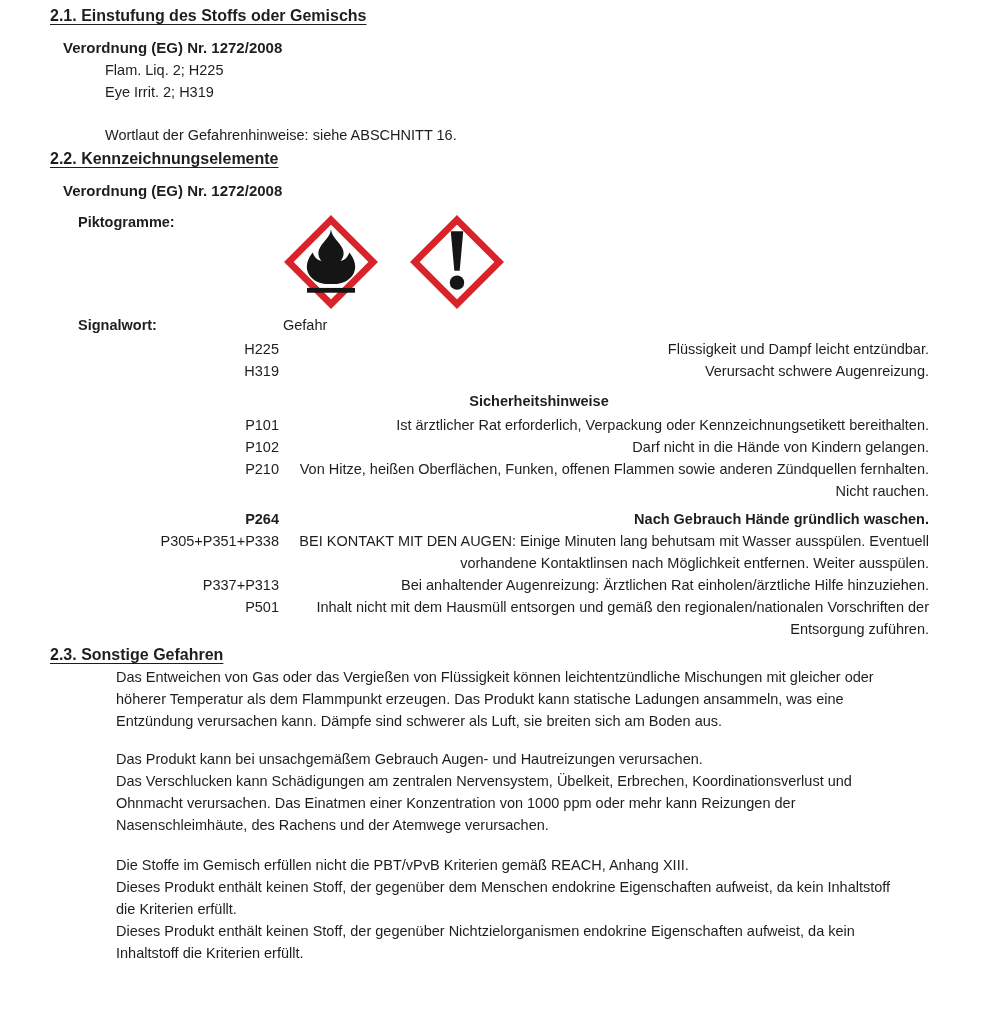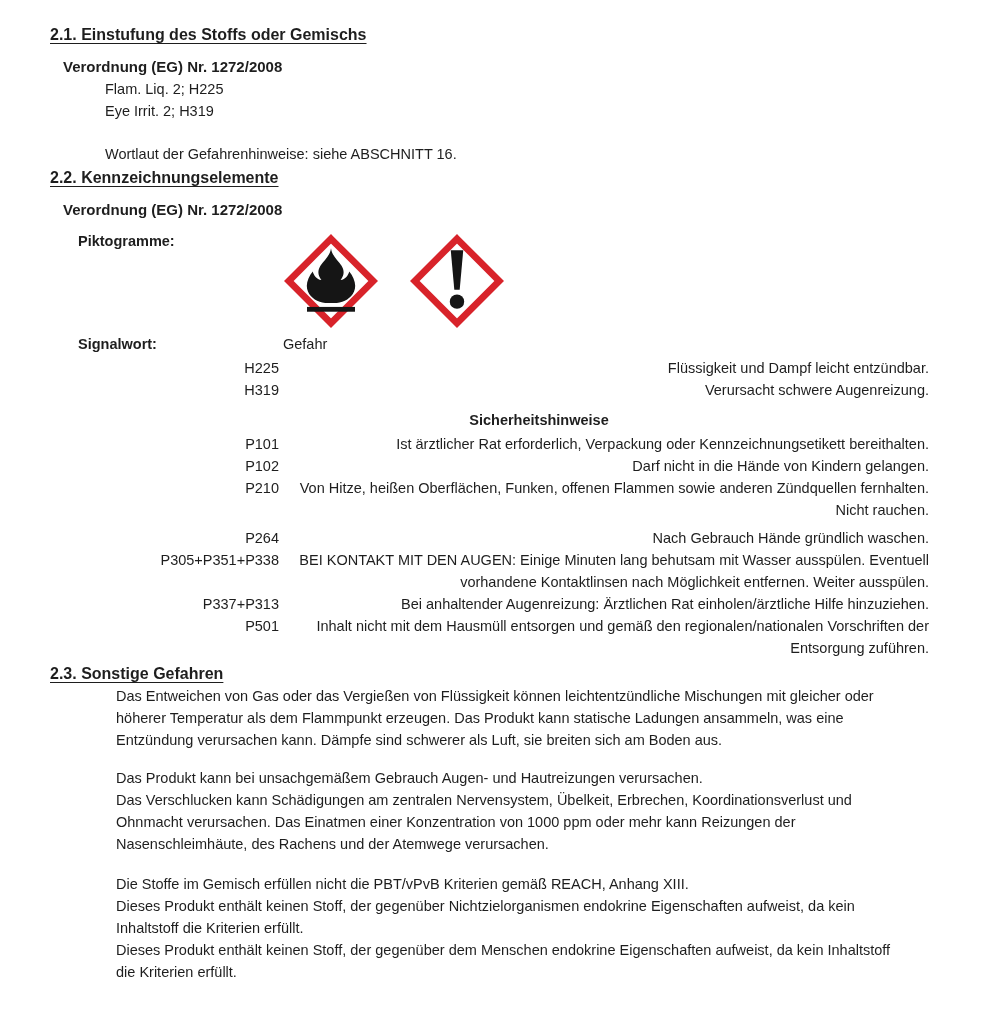--- a/index.html
+++ b/index.html
@@ -11,21 +11,21 @@
     position: relative;
     width: 1000px;
     height: 1026px;
     background: #ffffff;
     color: #1e1e1e;
     font-family: "Liberation Sans", "DejaVu Sans", sans-serif;
     font-size: 14.5px;
     line-height: 22px;
     overflow: hidden;
     box-sizing: border-box;
-    padding-top: 24px;
+    padding-top: 5px;
   }
   .h1 {
     font-weight: bold;
     font-size: 16px;
     line-height: 22px;
     text-decoration: underline;
     text-underline-offset: 3px;
     margin: 0 0 10px 50px;
   }
   .sub-bold {
@@ -65,21 +65,21 @@
   }
   .group-label.mt-14 { margin-top: 14px; }
   .group-label.mt-8  { margin-top: 8px; text-align: center; }
 
   .stmt-rows { margin: 2px 0 0 104px; text-align: right; }
   .row {
     display: grid;
     grid-template-columns: 175px 650px;
     align-items: flex-start;
   }
-  .row.gap-top { margin-top: 6px; }
+  .row.gap-top { margin-top: 6px; font-weight: bold; }
 
   .h1.sec23 { margin-top: 4px; margin-bottom: 0; }
   .para-block { margin: 0 102px 0 116px; max-width: 790px; }
   .para-block.mt-16 { margin-top: 16px; }
   .para-block.mt-18 { margin-top: 18px; }
   .para-block p { margin: 0; }
 
   .picto polygon {
     fill: #ffffff;
     stroke: #d8232a;
@@ -182,17 +182,17 @@
     <p>Das Entweichen von Gas oder das Vergießen von Flüssigkeit können leichtentzündliche Mischungen mit gleicher oder höherer Temperatur als dem Flammpunkt erzeugen. Das Produkt kann statische Ladungen ansammeln, was eine Entzündung verursachen kann. Dämpfe sind schwerer als Luft, sie breiten sich am Boden aus.</p>
   </div>
 
   <div class="para-block mt-16">
     <p>Das Produkt kann bei unsachgemäßem Gebrauch Augen- und Hautreizungen verursachen.</p>
     <p>Das Verschlucken kann Schädigungen am zentralen Nervensystem, Übelkeit, Erbrechen, Koordinationsverlust und Ohnmacht verursachen. Das Einatmen einer Konzentration von 1000 ppm oder mehr kann Reizungen der Nasenschleimhäute, des Rachens und der Atemwege verursachen.</p>
   </div>
 
   <div class="para-block mt-18">
     <p>Die Stoffe im Gemisch erfüllen nicht die PBT/vPvB Kriterien gemäß REACH, Anhang XIII.</p>
+    <p>Dieses Produkt enthält keinen Stoff, der gegenüber dem Menschen endokrine Eigenschaften aufweist, da kein Inhaltstoff die Kriterien erfüllt.</p>
     <p>Dieses Produkt enthält keinen Stoff, der gegenüber Nichtzielorganismen endokrine Eigenschaften aufweist, da kein Inhaltstoff die Kriterien erfüllt.</p>
-    <p>Dieses Produkt enthält keinen Stoff, der gegenüber dem Menschen endokrine Eigenschaften aufweist, da kein Inhaltstoff die Kriterien erfüllt.</p>
   </div>
 
 </div>
 
 </body></html>

